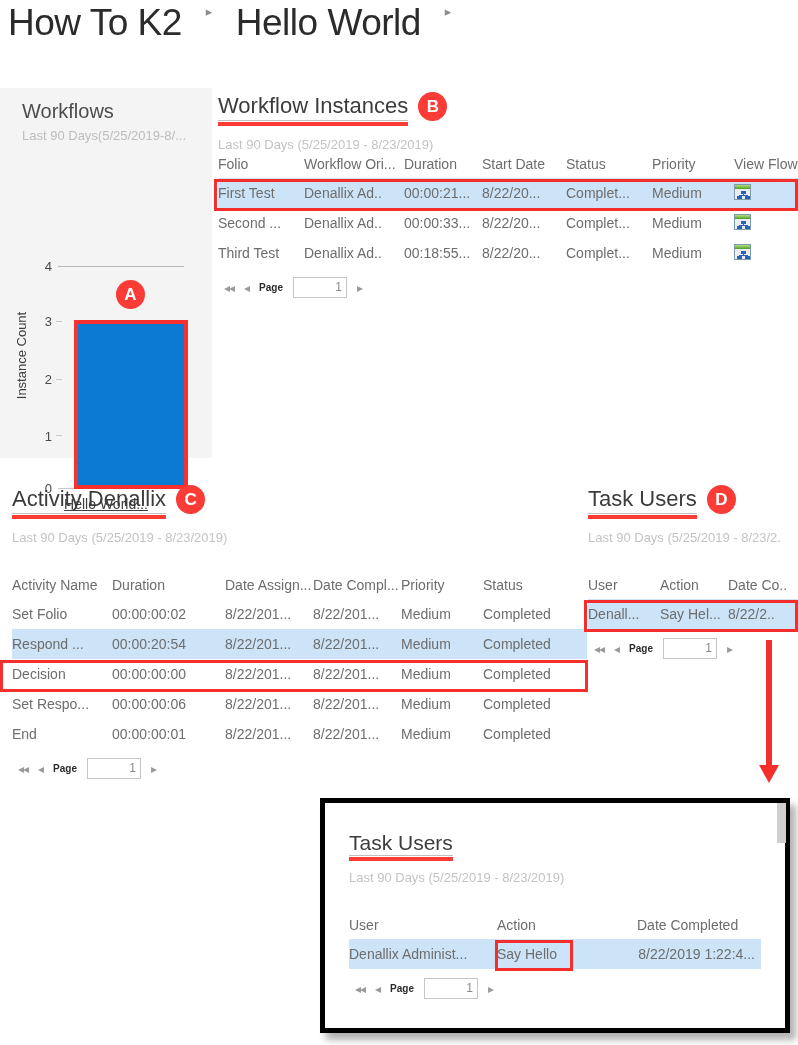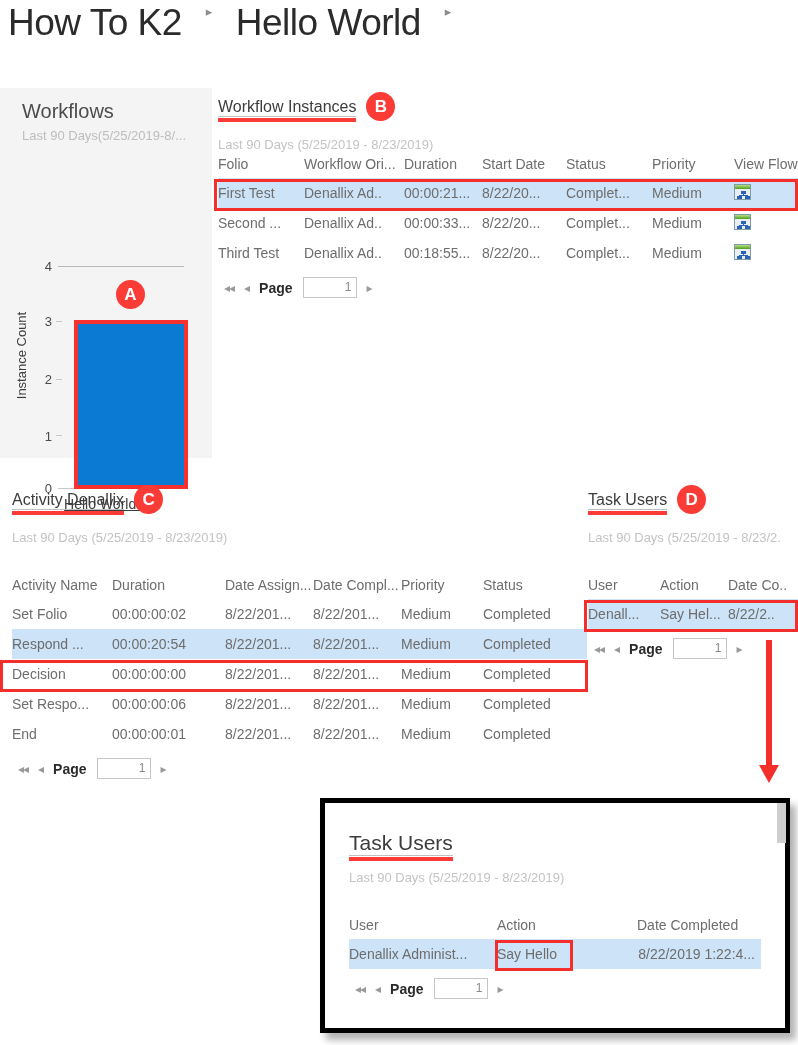--- a/index.html
+++ b/index.html
@@ -106,21 +106,21 @@
     left: 0px; top: 408px;
     width: 212px;
     text-align: center;
     font-size: 14px;
     color: #3c3c3c;
     text-decoration: underline;
   }
 
   
   .section-title {
-    font-size: 16px;
+    font-size: 22px;
     font-weight: 400;
     color: #3c3c3c;
     display: inline-block;
     position: relative;
     white-space: nowrap;
     line-height: 1.1;
   }
   .section-title .thin-rule {
     position: absolute;
     left: 0; right: 0; bottom: -2px;
@@ -193,21 +193,21 @@
     padding-left: 6px;
     font-size: 14px;
     color: #2b2b2b;
   }
   .pager .nav {
     color: #9a9a9a;
     font-size: 12px;
     line-height: 1;
     letter-spacing: -1px;
   }
-  .pager .lbl { font-weight: 700; color: #2b2b2b; font-size: 14px; }
+  .pager .lbl { font-weight: 700; color: #2b2b2b; font-size: 10px; }
   .pager .pg-input {
     width: 54px; height: 21px;
     border: 1px solid #c6c6c6;
     background: #ffffff;
     font-size: 12px;
     color: #8a8a8a;
     text-align: right;
     padding-right: 4px;
     line-height: 19px;
   }

